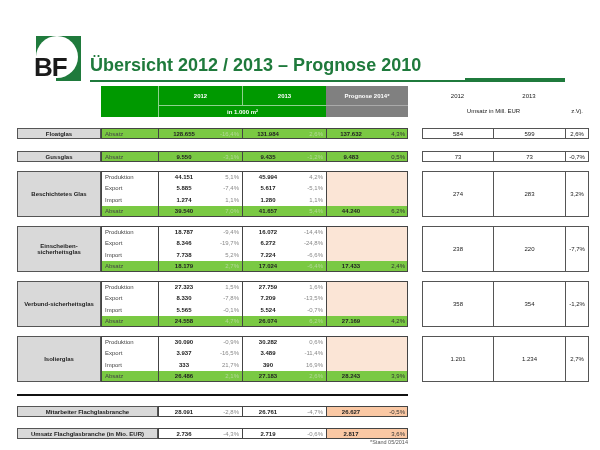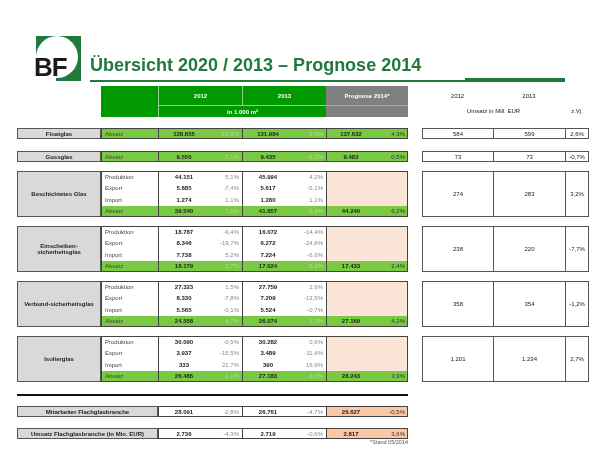--- a/index.html
+++ b/index.html
@@ -35,21 +35,21 @@
 </style>
 </head>
 <body>
 
 <div class="abs logo-box">
   <div class="logo-circle"></div>
   <div class="logo-cut"></div>
 </div>
 <div class="logo-text">BF</div>
 
-<div class="abs title">Übersicht 2020 / 2013 – Prognose 2014</div>
+<div class="abs title">Übersicht 2012 / 2013 – Prognose 2010</div>
 <div class="abs title-line"></div>
 <div class="abs title-line-dark"></div>
 
 <div class="abs hdr-green" style="left:101px;top:86px;width:57px;height:31px;"></div>
 <div class="abs hdr-green" style="left:158px;top:86px;width:84px;height:19px;border-left:1px solid #8fd18f;">2012</div>
 <div class="abs hdr-green" style="left:242px;top:86px;width:84px;height:19px;border-left:1px solid #8fd18f;">2013</div>
 <div class="abs hdr-gray" style="left:326px;top:86px;width:82px;height:19px;">Prognose 2014*</div>
 <div class="abs hdr-green" style="left:158px;top:105px;width:168px;height:12px;border-top:1px solid #8fd18f;border-left:1px solid #8fd18f;">in 1.000 m²</div>
 <div class="abs hdr-gray" style="left:326px;top:105px;width:82px;height:12px;border-top:1px solid #aaa;"></div>
 

